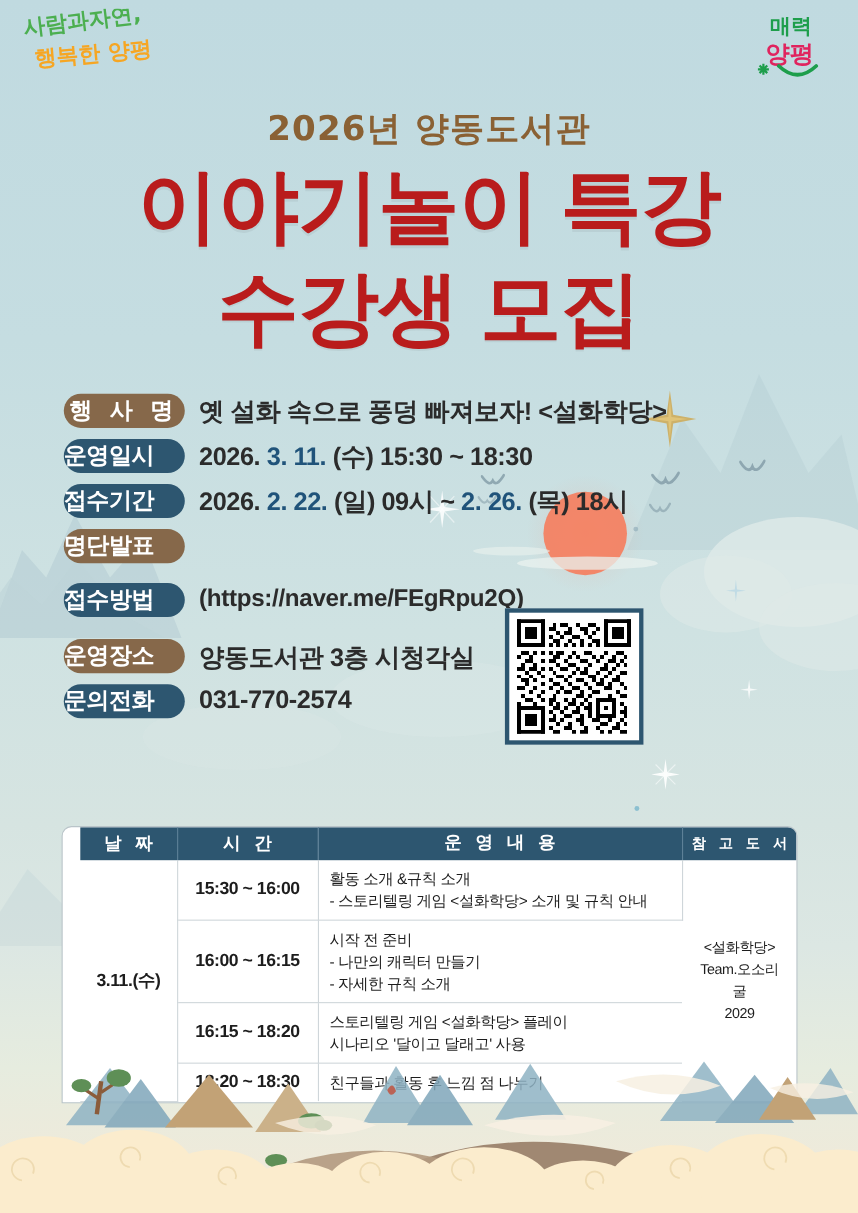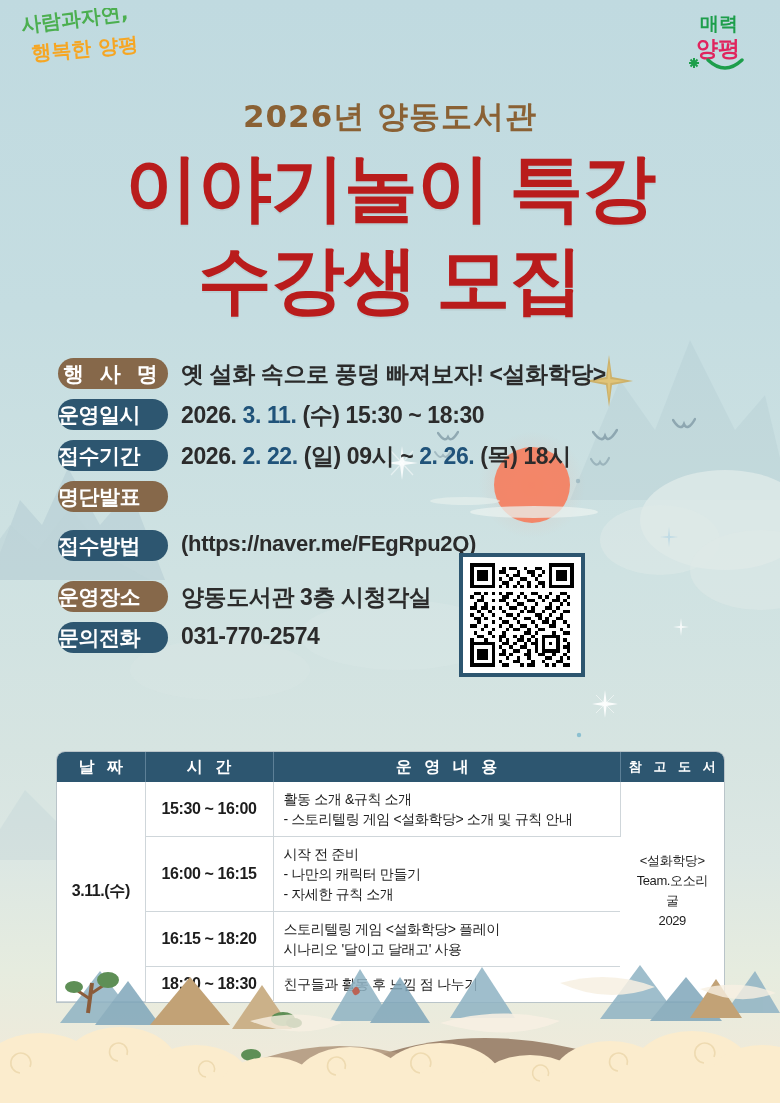--- a/index.html
+++ b/index.html
@@ -119,20 +119,21 @@
   .qr-wrap svg{ display:block; width:100%; height:100%; }
 
   
   .sched{
     position:absolute; left:57px; top:752px;
     width:667px;
     background:#ffffff;
     border-radius:8px 8px 0 0;
     overflow:hidden;
     box-shadow:0 0 0 1px #b9c4c9;
+    padding-left:16px;
   }
   table{ width:100%; border-collapse:collapse; table-layout:fixed; }
   thead th{
     background:#2d5670; color:#ffffff;
     font-size:16px; font-weight:700; letter-spacing:4px; text-indent:4px;
     height:30px; padding:0;
     border-right:1px solid #5d8097;
     font-family:"Liberation Sans","DejaVu Sans",sans-serif;
   }
   thead th:last-child{ border-right:none; }

